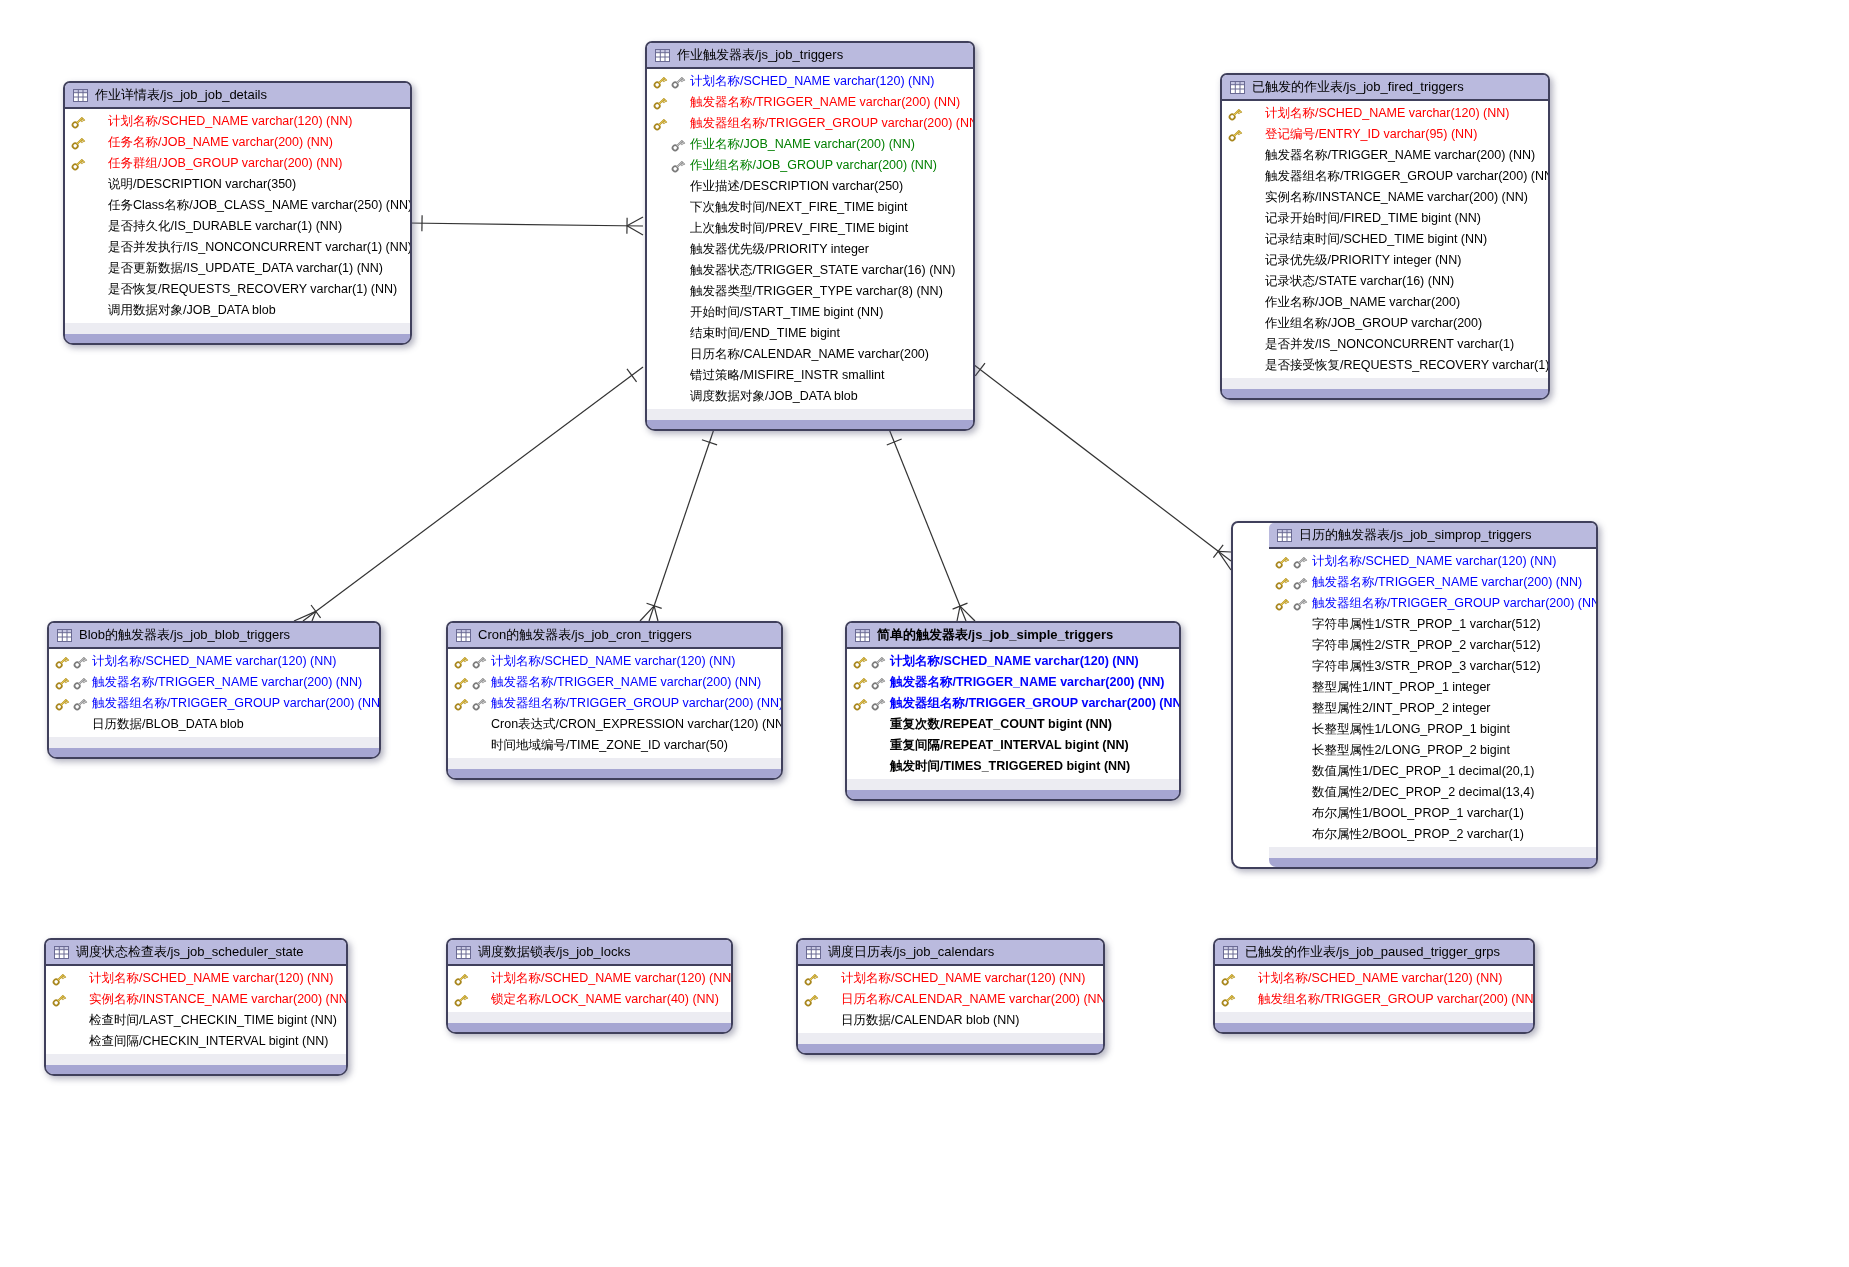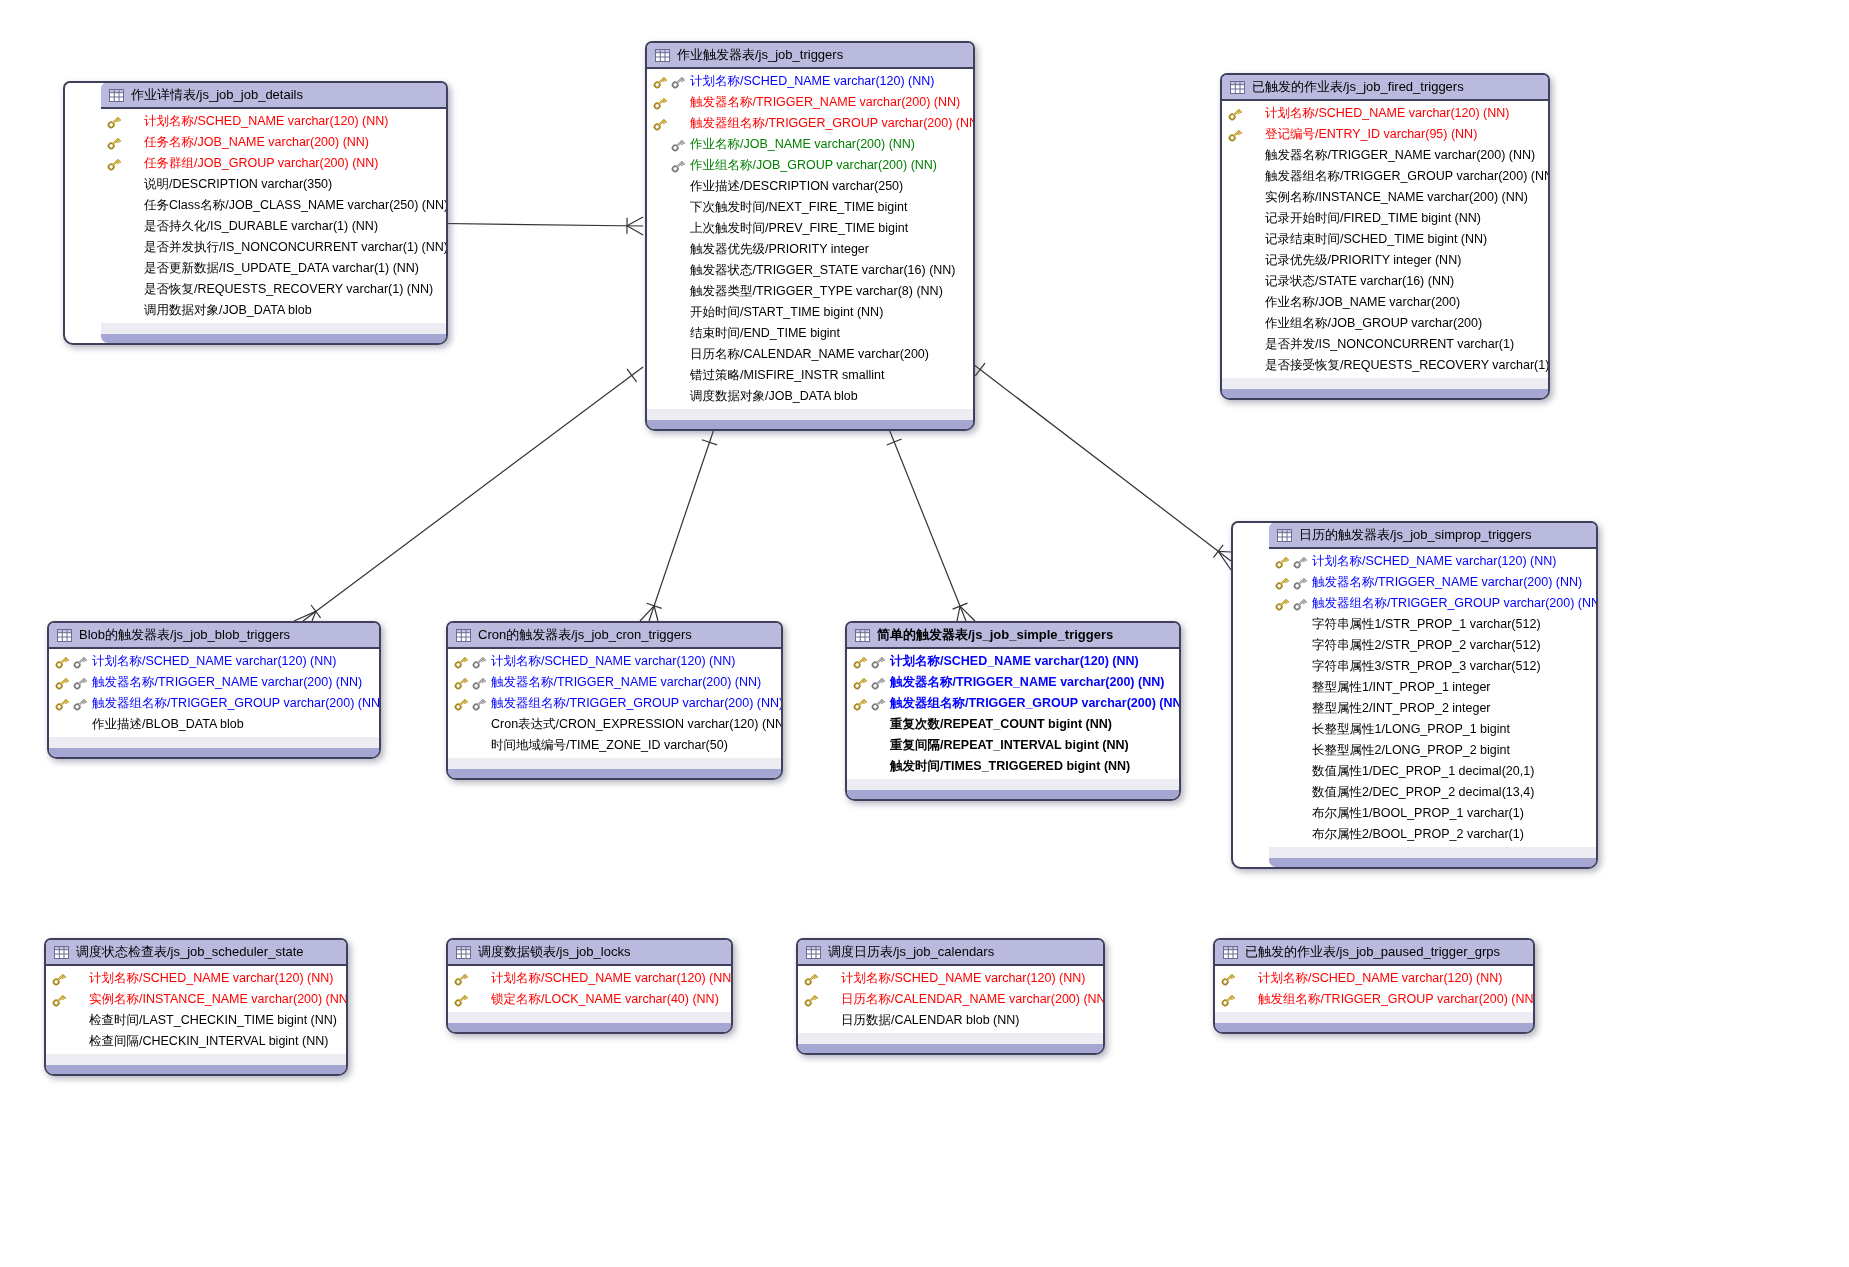--- a/index.html
+++ b/index.html
@@ -58,21 +58,21 @@
     </g>
     <g>
       <line x1="969" y1="361" x2="1231" y2="561" stroke="#333333" stroke-width="1.2"></line>
       <line x1="984.9824330130307" y1="363.1358452621818" x2="975.274045457659" y2="375.8538329597188" stroke="#333333" stroke-width="1.2"></line>
       <line x1="1218.282012302463" y1="551.2916124446282" x2="1231" y2="570" stroke="#333333" stroke-width="1.2"></line>
       <line x1="1218.282012302463" y1="551.2916124446282" x2="1231" y2="552" stroke="#333333" stroke-width="1.2"></line>
       <line x1="1223.136206080149" y1="544.9326185958597" x2="1213.4278185247772" y2="557.6506062933967" stroke="#333333" stroke-width="1.2"></line>
     </g>
   </svg>
 <div id="canvas">
-    <div class="dbtable" style="left: 63px; top: 81px; width: 345px; padding-left: 36px;">
+    <div class="dbtable" style="left: 63px; top: 81px; width: 345px;">
       <div class="thead">
         <svg width="15" height="13" viewBox="0 0 15 13">
           <rect x="0.5" y="0.5" width="14" height="12" fill="#ffffff" stroke="#6a6a93"></rect>
           <rect x="0.5" y="0.5" width="14" height="3.2" fill="#c7c7e2" stroke="#6a6a93"></rect>
           <line x1="5.3" y1="0.5" x2="5.3" y2="12.5" stroke="#6a6a93"></line>
           <line x1="10" y1="0.5" x2="10" y2="12.5" stroke="#6a6a93"></line>
           <line x1="0.5" y1="8" x2="14.5" y2="8" stroke="#6a6a93"></line>
         </svg>
         <span class="ttitle">作业详情表/js_job_job_details</span>
       </div>
@@ -570,21 +570,21 @@
               </svg>
             </span>
           </span>
           <span class="coltext pkfk">触发器组名称/TRIGGER_GROUP varchar(200) (NN)</span>
         </div>
         <div class="trow">
           <span class="icons">
             <span class="slot"></span>
             <span class="slot"></span>
           </span>
-          <span class="coltext plain">作业描述/BLOB_DATA blob</span>
+          <span class="coltext plain">日历数据/BLOB_DATA blob</span>
         </div>
       </div>
       <div class="tfoot-light"></div>
       <div class="tfoot"></div>
     </div>
     <div class="dbtable" style="left: 446px; top: 621px; width: 333px;">
       <div class="thead">
         <svg width="15" height="13" viewBox="0 0 15 13">
           <rect x="0.5" y="0.5" width="14" height="12" fill="#ffffff" stroke="#6a6a93"></rect>
           <rect x="0.5" y="0.5" width="14" height="3.2" fill="#c7c7e2" stroke="#6a6a93"></rect>

